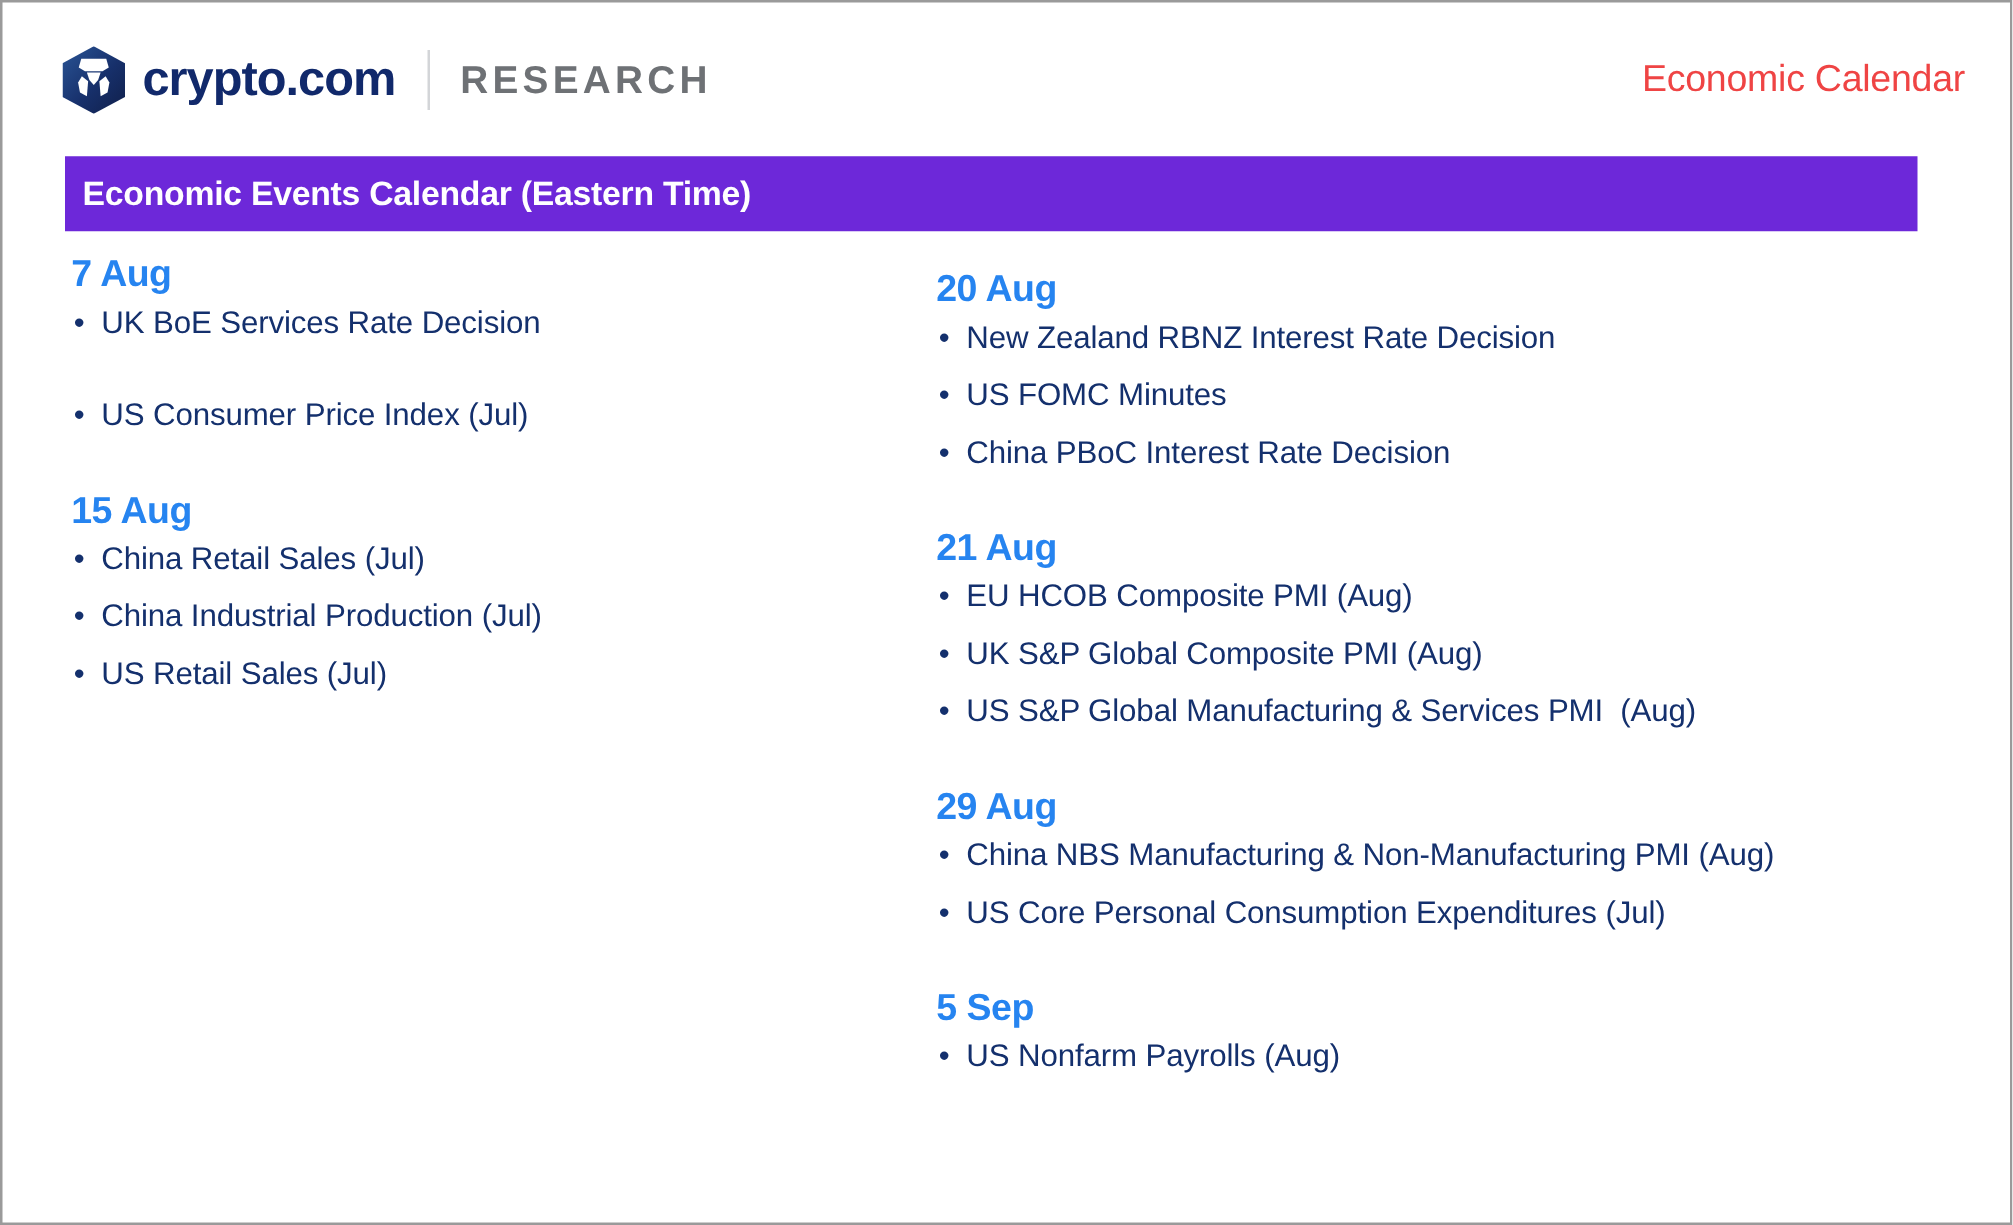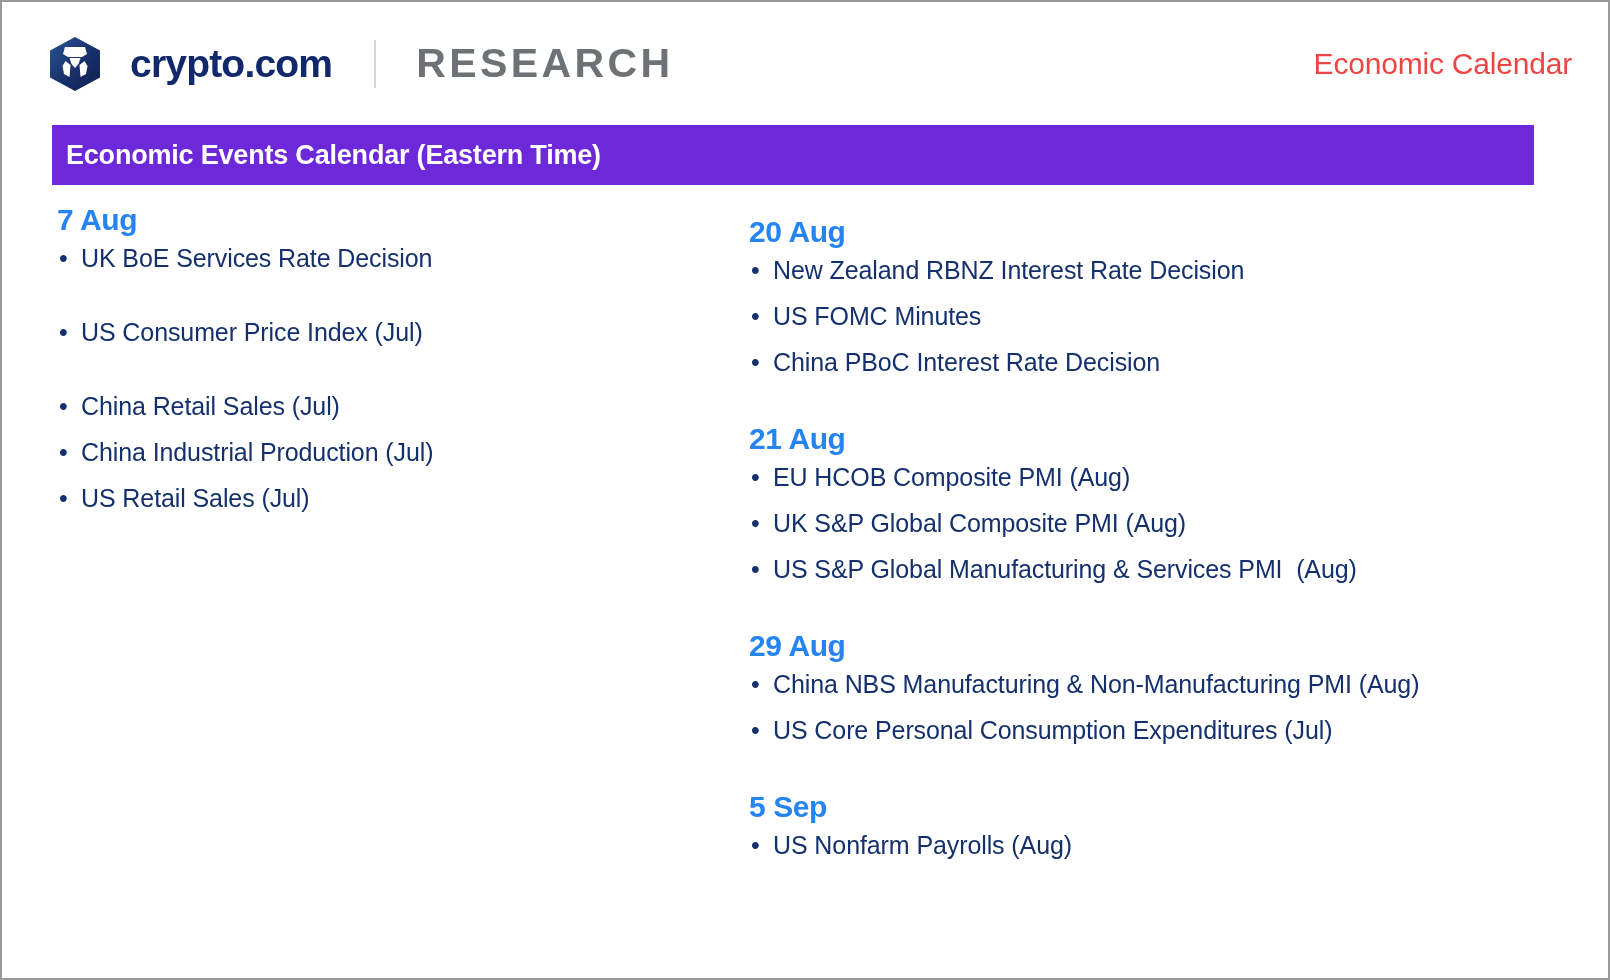--- a/index.html
+++ b/index.html
@@ -32,21 +32,21 @@
     right: 0;
     height: 123px;
     display: flex;
     align-items: center;
     padding: 0 36px 0 48px;
   }
 
   .brand {
     display: flex;
     align-items: center;
-    gap: 16px;
+    gap: 0;
   }
 
   .logo-mark {
     width: 50px;
     height: 54px;
     flex: none;
     display: block;
   }
 
   .wordmark {
@@ -61,21 +61,21 @@
 
   .brand-divider {
     width: 2px;
     height: 48px;
     background: #d3d5d8;
     margin: 0 24px 0 26px;
     flex: none;
   }
 
   .research {
-    font-size: 41px;
+    font-size: 31px;
     font-weight: 700;
     color: #6e7175;
     letter-spacing: 3.4px;
     line-height: 1;
     white-space: nowrap;
   }
 
   .header-title {
     margin-left: auto;
     font-size: 30px;
@@ -205,20 +205,21 @@
           <ul class="event-list">
             <li class="event">UK BoE Services Rate Decision</li>
           </ul>
         </div>
         <div class="group">
           <ul class="event-list">
             <li class="event">US Consumer Price Index (Jul)</li>
           </ul>
         </div>
         <div class="group">
+          <div class="group-date">15 Aug</div>
           <ul class="event-list">
             <li class="event">China Retail Sales (Jul)</li>
             <li class="event">China Industrial Production (Jul)</li>
             <li class="event">US Retail Sales (Jul)</li>
           </ul>
         </div>
       </div>
     <div class="col col-right" id="col-right">
         <div class="group">
           <div class="group-date">20 Aug</div>

